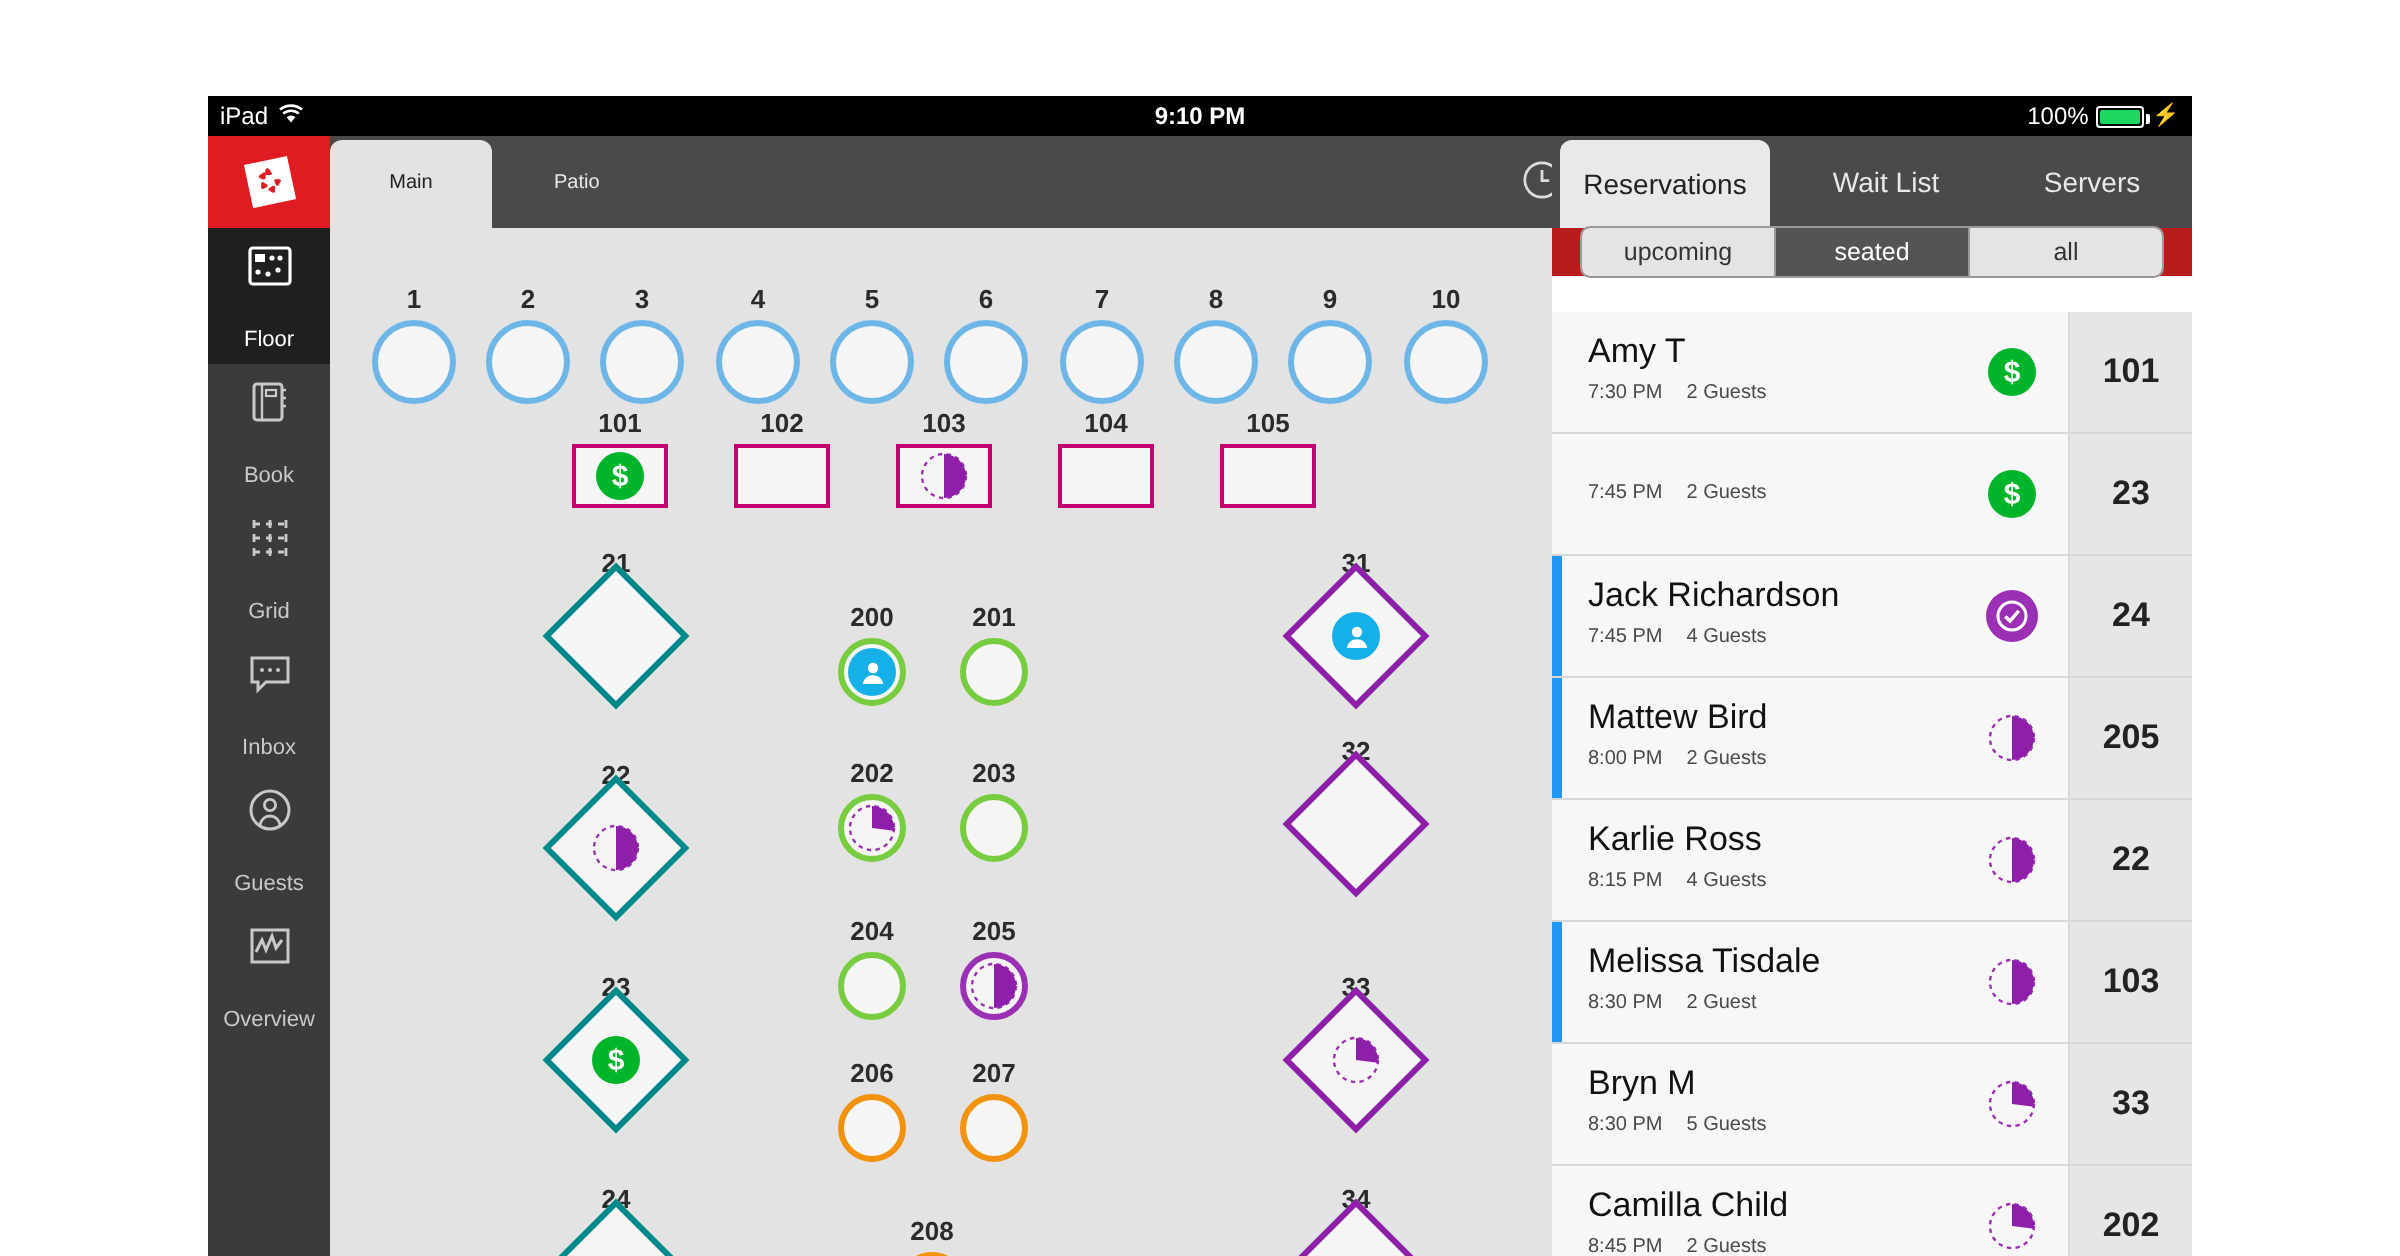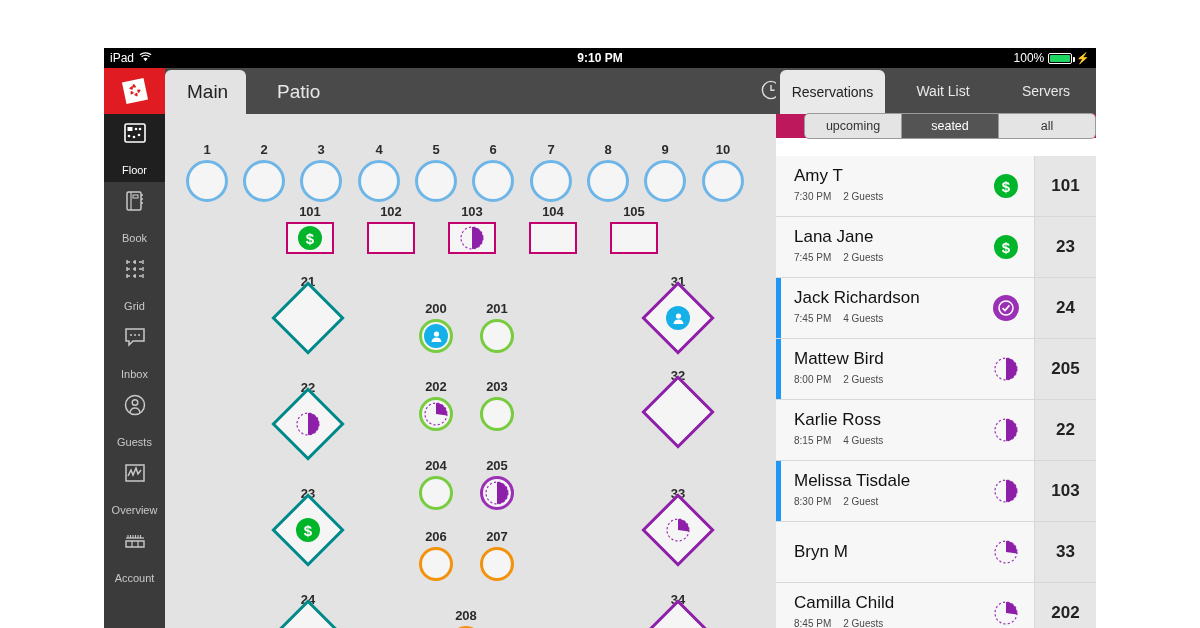--- a/index.html
+++ b/index.html
@@ -48,21 +48,21 @@
   .rail-item .ico { width: 26px; height: 26px; display:flex; align-items:center; justify-content:center; }
   .rail-item .ico svg { display:block; }
 
   
   .topbar {
     position: absolute; left: 61px; top: 20px; width: 931px; height: 46px;
     background: #4a4a4a;
   }
   .ftab {
     position: absolute; top: 4px; height: 42px; line-height: 40px;
-    padding: 0 22px; color: #e8e8e8; font-size: 19px; text-align: center;
+    padding: 0 22px; color: #e8e8e8; font-size: 10px; text-align: center;
   }
   .ftab.active {
     background: #e3e3e3; color: #222;
     border-radius: 6px 6px 0 0; top: 2px; height: 44px; line-height: 44px;
   }
   .timers {
     position: absolute; top: 12px; left: 596px;
     display: flex; align-items: center; gap: 7px;
     color: #e2e2e2; font-size: 14px;
   }
@@ -97,22 +97,22 @@
 
   
   .panel {
     position: absolute; left: 672px; top: 20px;
     width: 320px; height: 560px; background: #fff; border-radius: 15px;
   }
   .panel-tabs { position: absolute; top: 0; left:0; width: 320px; height: 46px; background: #4a4a4a; }
   .ptab { position:absolute; top:0; height:46px; line-height:46px; text-align:center;
           color:#e8e8e8; font-size:14px; }
   .ptab.active { background:#e9e9e9; color:#222; border-radius:6px 6px 0 0; top:2px; height:44px; line-height:44px; }
-  .seg-wrap { position:absolute; top:46px; left:0; width:320px; height:24px; background:#be185d;
-              display:flex; align-items:center; justify-content:flex-end; }
+  .seg-wrap { position:absolute; top:46px; left:0; width:320px; height:24px; background:#b91c1c;
+              display:flex; align-items:center; justify-content:center; }
   .seg { display:flex; border:1px solid #9a9a9a; border-radius:5px; overflow:hidden;
          width:292px; height:26px; }
   .seg > div { flex:1; text-align:center; font-size:12.5px; line-height:24px;
                background:#e4e4e4; color:#333; border-right:1px solid #9a9a9a; }
   .seg > div:last-child { border-right: none; }
   .seg > div.on { background:#545454; color:#fff; }
 
   .rlist { position:absolute; top:88px; left:0; width:320px; height:472px; overflow:hidden; }
   .rrow { position:relative; height:61px; border-bottom:1px solid #d8d8d8;
           background:#f7f7f7; display:flex; align-items:center; }
@@ -233,33 +233,20 @@
     <div class="rail-item">
       <span class="ico">
         <svg width="22" height="20" viewBox="0 0 22 20">
             <rect x="2" y="2" width="18" height="16" fill="none" stroke="#c9c9c9" stroke-width="1.5"></rect>
             <polyline points="4,13 7,7 9,12 12,5 14,11 17,7" fill="none" stroke="#c9c9c9" stroke-width="1.5"></polyline>
           </svg>
       </span>
       <span>Overview</span>
     </div>
 
-    <div class="rail-item">
-      <span class="ico">
-        <svg width="24" height="20" viewBox="0 0 24 20">
-            <path d="M3 7h18" stroke="#c9c9c9" stroke-width="1.3"></path>
-            <g stroke="#c9c9c9" stroke-width="1.1">
-              <path d="M5 4v3M7.5 4v3M10 4v3M12.5 4v3M15 4v3M17.5 4v3"></path>
-            </g>
-            <path d="M3 10h18v6H3z" fill="none" stroke="#c9c9c9" stroke-width="1.4"></path>
-            <path d="M9 10v6M15 10v6" stroke="#c9c9c9" stroke-width="1.2"></path>
-          </svg>
-      </span>
-      <span>Account</span>
-    </div>
   </div>
 
   <div class="topbar">
     <div class="ftab active" style="left:0;width:81px;">Main</div>
     <div class="ftab" style="left:90px;">Patio</div>
     <div class="timers">
       <span>
         <svg width="20" height="20" viewBox="0 0 20 20">
             <circle cx="10" cy="10" r="8.6" fill="none" stroke="#dcdcdc" stroke-width="1.4"></circle>
             <path d="M10 5v5.3h3.6" fill="none" stroke="#dcdcdc" stroke-width="1.4"></path>
@@ -464,21 +451,20 @@
             <div class="rname">Amy T</div>
             <div class="rmeta"><span>7:30 PM</span><span>2 Guests</span></div>
           </div>
           <div class="ricon">
             <span class="g-money">$</span>
           </div>
           <div class="rtable">101</div>
         </div>
         <div class="rrow">
           <div class="rtext">
-            <div class="rname">Lana Jane</div>
             <div class="rmeta"><span>7:45 PM</span><span>2 Guests</span></div>
           </div>
           <div class="ricon">
             <span class="g-money">$</span>
           </div>
           <div class="rtable">23</div>
         </div>
         <div class="rrow">
           <div class="accent"></div>
           <div class="rtext">
@@ -532,20 +518,21 @@
             <span class="g-pie"><svg width="26" height="26" viewBox="0 0 26 26">
                 <circle cx="13" cy="13" r="11" fill="none" stroke="#9b30b5" stroke-width="1.2" stroke-dasharray="2.2 2.2"></circle>
                 <path d="M13 13 L13 2 A11 11 0 0 1 13.00 24.00 Z" fill="#8e1fa8"></path>
               </svg></span>
           </div>
           <div class="rtable">103</div>
         </div>
         <div class="rrow">
           <div class="rtext">
             <div class="rname">Bryn M</div>
+            <div class="rmeta"><span>8:30 PM</span><span>5 Guests</span></div>
           </div>
           <div class="ricon">
             <span class="g-pie"><svg width="26" height="26" viewBox="0 0 26 26">
                 <circle cx="13" cy="13" r="11" fill="none" stroke="#9b30b5" stroke-width="1.2" stroke-dasharray="2.2 2.2"></circle>
                 <path d="M13 13 L13 2 A11 11 0 0 1 23.91 14.38 Z" fill="#8e1fa8"></path>
               </svg></span>
           </div>
           <div class="rtable">33</div>
         </div>
         <div class="rrow">

